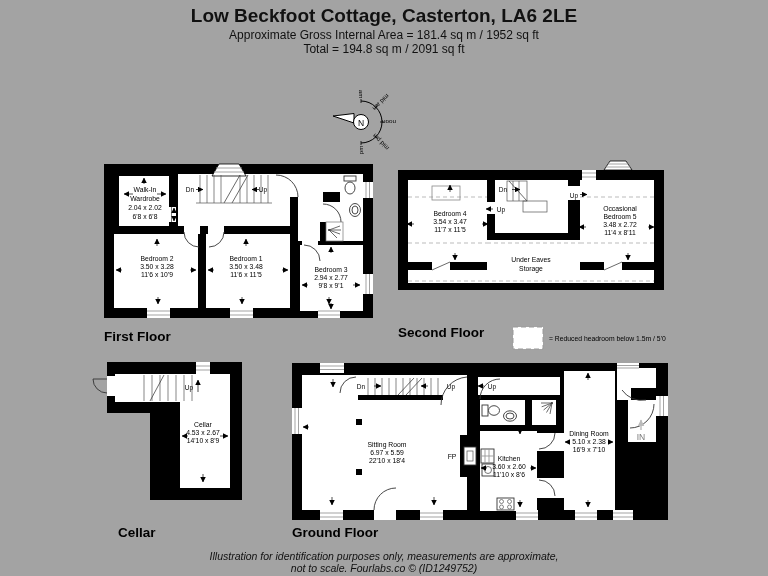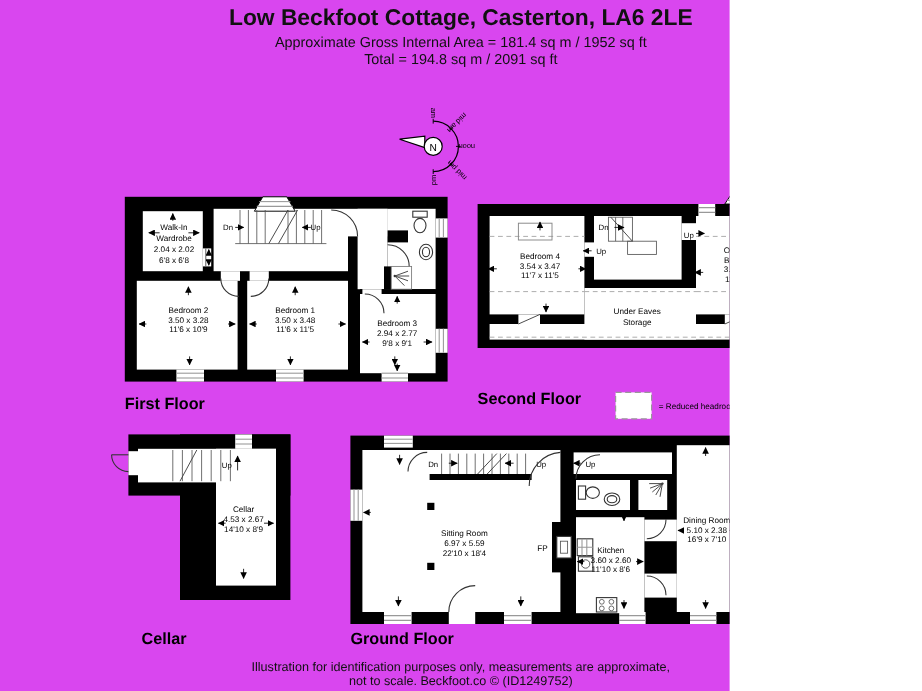--- a/index.html
+++ b/index.html
@@ -1,21 +1,21 @@
 <!DOCTYPE html>
 <html><head>
 <meta charset="utf-8">
 <style>
   html,body{margin:0;padding:0;background:#fff;}
-  #canvas{position:relative;width:608px;height:576px;background:#d946ef;overflow:hidden;
+  #canvas{position:relative;width:768px;height:576px;background:#a3a3a3;overflow:hidden;
           font-family:"Liberation Sans",sans-serif;color:#111;}
   .hdr{position:absolute;top:0;left:0;width:768px;text-align:center;}
   .hdr h1{margin:5px 0 2px 0;font-size:19px;font-weight:bold;letter-spacing:0;}
   .hdr p{margin:0;font-size:12px;line-height:13.5px;}
-  .ftr{position:absolute;left:0;bottom:2px;width:768px;text-align:center;font-size:10.5px;line-height:12px;}
+  .ftr{position:absolute;left:0;bottom:2px;width:768px;text-align:center;font-size:10.5px;line-height:12px;font-style:italic;}
   svg{position:absolute;left:0;top:0;}
   svg text{font-family:"Liberation Sans",sans-serif;fill:#000;}
   .t-room{font-size:6.8px;text-anchor:middle;}
   .t-sm{font-size:6.5px;text-anchor:middle;}
   .t-flr{font-size:13.5px;font-weight:bold;}
   .t-leg{font-size:6.8px;}
   .t-comp{font-size:6.2px;text-anchor:middle;}
   .wall{fill:#000;stroke:none;}
   .roomw{fill:#fff;stroke:none;}
   .winh{stroke:#999;stroke-width:0.9;}
@@ -449,16 +449,16 @@
       <text class="t-room" x="509" y="477">11'10 x 8'6</text>
       <text class="t-room" x="589" y="436">Dining Room</text>
       <text class="t-room" x="589" y="444">5.10 x 2.38</text>
       <text class="t-room" x="589" y="452">16'9 x 7'10</text>
       <text class="t-flr" x="292" y="537">Ground Floor</text>
     </g>
   </svg>
 
   <div class="ftr">
     <div>Illustration for identification purposes only, measurements are approximate,</div>
-    <div>not to scale. Beckfoot.co © (ID1249752)</div>
+    <div>not to scale. Fourlabs.co © (ID1249752)</div>
   </div>
 
 </div>
 
 </body></html>

